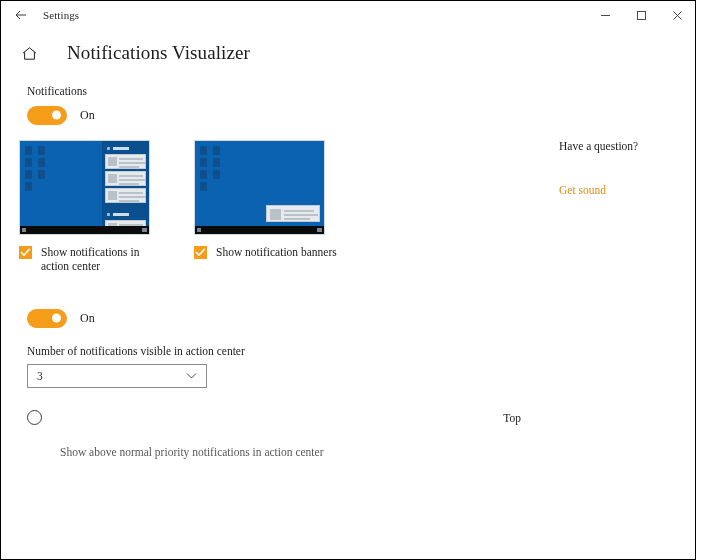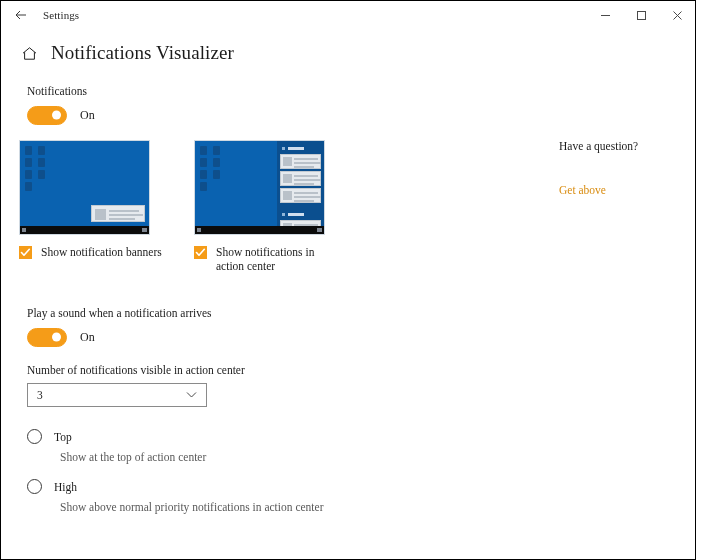--- a/index.html
+++ b/index.html
@@ -53,20 +53,21 @@
     color: #4a4a4a;
   }
   .win-btn svg { display: block; }
 
   
   .page-header {
     display: flex;
     align-items: center;
     padding: 10px 0 0 18px;
     height: 38px;
+    gap: 16px;
   }
   .home-icon {
     width: 20px; height: 20px;
     display: flex; align-items: center; justify-content: center;
     color: #202020;
     margin-right: 12px;
   }
   .page-title {
     font-size: 19px;
     font-weight: 400;
@@ -296,20 +297,21 @@
     transform: translateY(-50%);
     color: #4a4a4a;
     display: flex;
   }
 
   
   .radio-row {
     display: flex;
     align-items: center;
     margin-top: 2px;
+    justify-content: space-between;
   }
   .radio {
     position: relative;
     width: 15px; height: 15px;
     border-radius: 50%;
     border: 1.6px solid #3b3b3b;
     background: #ffffff;
     flex: 0 0 auto;
     cursor: pointer;
   }
@@ -385,54 +387,20 @@
         <div class="field-label">Notifications</div>
         <div class="toggle-row">
           <div class="switch on">
             <span class="knob"></span>
           </div>
           <div class="toggle-state">On</div>
         </div>
       </div>
 
       <div class="previews">
-
-        <div class="preview-block">
-          <div class="preview-img">
-            <div class="desk-icons">
-              <span class="desk-icon" style="left:0;top:0"></span>
-              <span class="desk-icon" style="left:13px;top:0"></span>
-              <span class="desk-icon" style="left:0;top:12px"></span>
-              <span class="desk-icon" style="left:13px;top:12px"></span>
-              <span class="desk-icon" style="left:0;top:24px"></span>
-              <span class="desk-icon" style="left:13px;top:24px"></span>
-              <span class="desk-icon" style="left:0;top:36px"></span>
-            </div>
-            <div class="banner-toast">
-              <span class="th"></span>
-              <span class="ln l1"></span>
-              <span class="ln l2"></span>
-              <span class="ln l3"></span>
-            </div>
-            <div class="taskbar">
-              <span class="start"></span>
-              <span class="tray"></span>
-            </div>
-          </div>
-          <div class="check-row">
-            <div class="checkbox">
-              <span>
-                <svg width="11" height="11" viewBox="0 0 11 11" fill="none" stroke="#ffffff" stroke-width="1.6" stroke-linecap="round" stroke-linejoin="round">
-                    <path d="M1.5 5.5L4 8.2 9.3 2.3"></path>
-                  </svg>
-              </span>
-            </div>
-            <div class="check-label">Show notification banners</div>
-          </div>
-        </div>
 
         <div class="preview-block">
           <div class="preview-img">
             <div class="desk-icons">
               <span class="desk-icon" style="left:0;top:0"></span>
               <span class="desk-icon" style="left:13px;top:0"></span>
               <span class="desk-icon" style="left:0;top:12px"></span>
               <span class="desk-icon" style="left:13px;top:12px"></span>
               <span class="desk-icon" style="left:0;top:24px"></span>
               <span class="desk-icon" style="left:13px;top:24px"></span>
@@ -482,29 +450,62 @@
             <div class="checkbox">
               <span>
                 <svg width="11" height="11" viewBox="0 0 11 11" fill="none" stroke="#ffffff" stroke-width="1.6" stroke-linecap="round" stroke-linejoin="round">
                     <path d="M1.5 5.5L4 8.2 9.3 2.3"></path>
                   </svg>
               </span>
             </div>
             <div class="check-label">Show notifications in action center</div>
           </div>
         </div>
+
+        <div class="preview-block">
+          <div class="preview-img">
+            <div class="desk-icons">
+              <span class="desk-icon" style="left:0;top:0"></span>
+              <span class="desk-icon" style="left:13px;top:0"></span>
+              <span class="desk-icon" style="left:0;top:12px"></span>
+              <span class="desk-icon" style="left:13px;top:12px"></span>
+              <span class="desk-icon" style="left:0;top:24px"></span>
+              <span class="desk-icon" style="left:13px;top:24px"></span>
+              <span class="desk-icon" style="left:0;top:36px"></span>
+            </div>
+            <div class="banner-toast">
+              <span class="th"></span>
+              <span class="ln l1"></span>
+              <span class="ln l2"></span>
+              <span class="ln l3"></span>
+            </div>
+            <div class="taskbar">
+              <span class="start"></span>
+              <span class="tray"></span>
+            </div>
+          </div>
+          <div class="check-row">
+            <div class="checkbox">
+              <span>
+                <svg width="11" height="11" viewBox="0 0 11 11" fill="none" stroke="#ffffff" stroke-width="1.6" stroke-linecap="round" stroke-linejoin="round">
+                    <path d="M1.5 5.5L4 8.2 9.3 2.3"></path>
+                  </svg>
+              </span>
+            </div>
+            <div class="check-label">Show notification banners</div>
+          </div>
+        </div>
       </div>
 
       <div class="spacer-18"></div>
 
 
       <div class="spacer-16"></div>
 
       <div class="section">
-        <div class="field-label">Play a sound when a notification arrives</div>
         <div class="toggle-row">
           <div class="switch on">
             <span class="knob"></span>
           </div>
           <div class="toggle-state">On</div>
         </div>
       </div>
 
       <div class="spacer-16"></div>
 
@@ -521,32 +522,27 @@
       </div>
 
       <div class="spacer-20"></div>
 
       <div class="section">
 
         <div class="radio-row">
           <div class="radio"></div>
           <div class="radio-label">Top</div>
         </div>
-        <div class="radio-desc">Show at the top of action center</div>
 
         <div class="spacer-14"></div>
 
-        <div class="radio-row">
-          <div class="radio"></div>
-          <div class="radio-label">High</div>
-        </div>
         <div class="radio-desc">Show above normal priority notifications in action center</div>
 
       </div>
     </div>
 
     <div class="side-col">
       <div class="side-title">Have a question?</div>
-      <a class="side-link">Get above</a>
+      <a class="side-link">Get sound</a>
     </div>
 
   </div>
 </div>
 
 </body></html>

